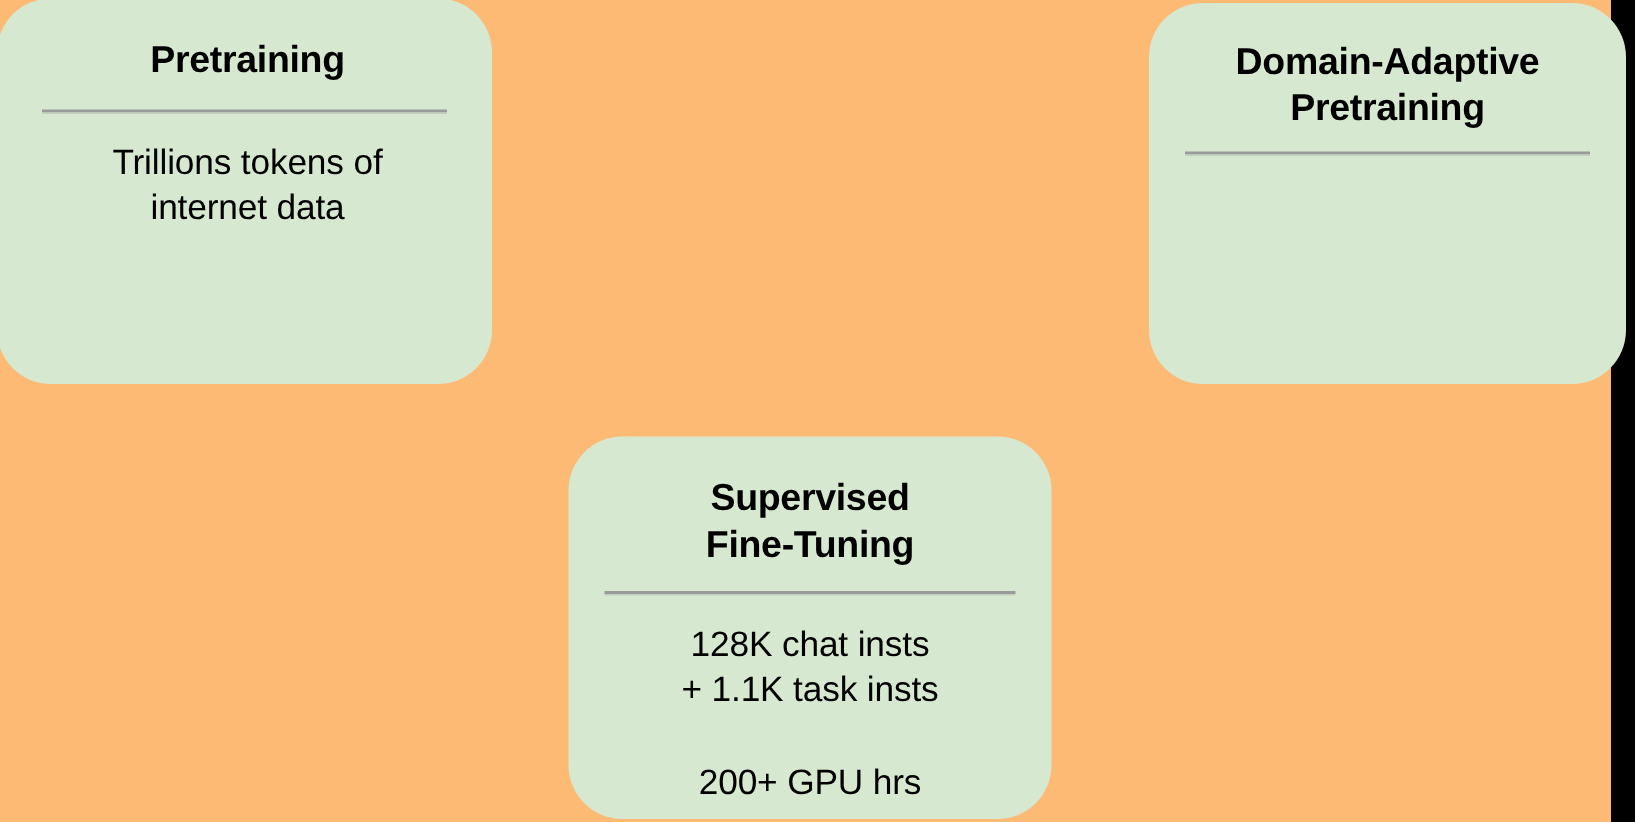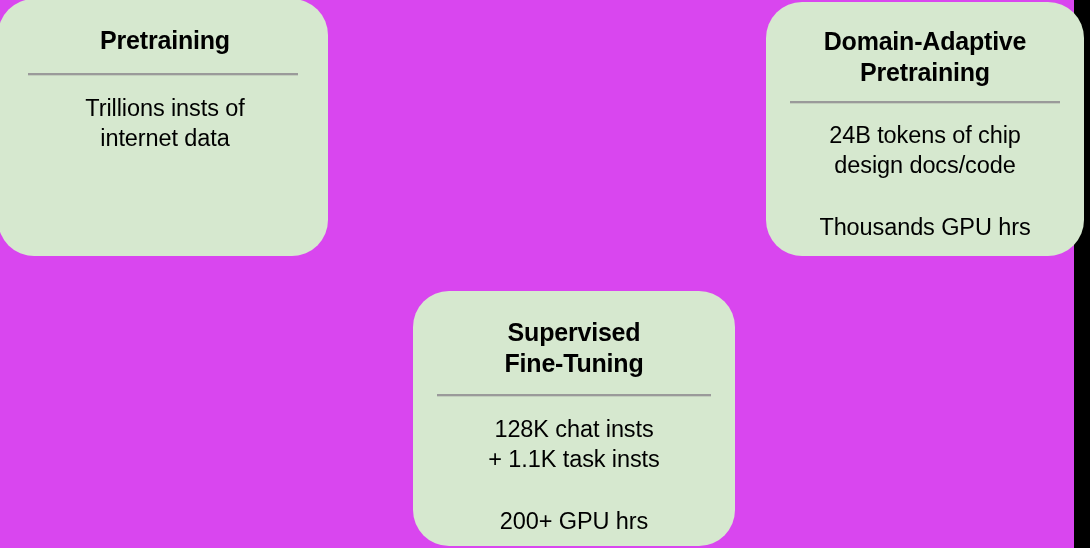--- a/index.html
+++ b/index.html
@@ -15,21 +15,21 @@
     font-family: "Liberation Sans", sans-serif;
     -webkit-font-smoothing: antialiased;
   }
 
   .stage {
     position: absolute;
     left: 0;
     top: 0;
     width: 1074px;
     height: 548px;
-    background: #d946ef;
+    background: #fdba74;
   }
 
   .card {
     position: absolute;
     box-sizing: border-box;
     background: #d6e8cf;
     border-radius: 36px;
     display: flex;
     flex-direction: column;
     align-items: stretch;
@@ -50,21 +50,20 @@
     width: 318px;
     height: 254px;
     padding: 18px 22px 8px 22px;
   }
   .card-sft {
     left: 379px;
     top: 291px;
     width: 322px;
     height: 255px;
     padding: 18px 22px 18px 22px;
-    margin-left: 34px;
   }
 
   .card-title {
     margin: 0;
     font-size: 25px;
     font-weight: bold;
     line-height: 1.22;
     color: #000000;
     text-align: center;
     letter-spacing: -0.2px;
@@ -131,21 +130,21 @@
 <body>
 
 <div class="stage">
 
   <div class="card card-pretraining">
     <h2 class="card-title" style="white-space: pre-line;">Pretraining</h2>
     <div class="divider-wrap">
       <hr class="card-divider">
     </div>
     <div class="card-body">
-      <p class="body-primary">Trillions insts of
+      <p class="body-primary">Trillions tokens of
 internet data</p>
     </div>
   </div>
 
   <div class="card card-sft">
     <h2 class="card-title" style="white-space: pre-line;">Supervised
 Fine-Tuning</h2>
     <div class="divider-wrap">
       <hr class="card-divider">
     </div>
@@ -155,20 +154,15 @@
       <p class="body-secondary">200+ GPU hrs</p>
     </div>
   </div>
 
   <div class="card card-dapt">
     <h2 class="card-title" style="white-space: pre-line;">Domain-Adaptive
 Pretraining</h2>
     <div class="divider-wrap">
       <hr class="card-divider">
     </div>
-    <div class="card-body">
-      <p class="body-primary">24B tokens of chip
-design docs/code</p>
-      <p class="body-secondary">Thousands GPU hrs</p>
-    </div>
   </div>
 
 </div>
 
 </body></html>

